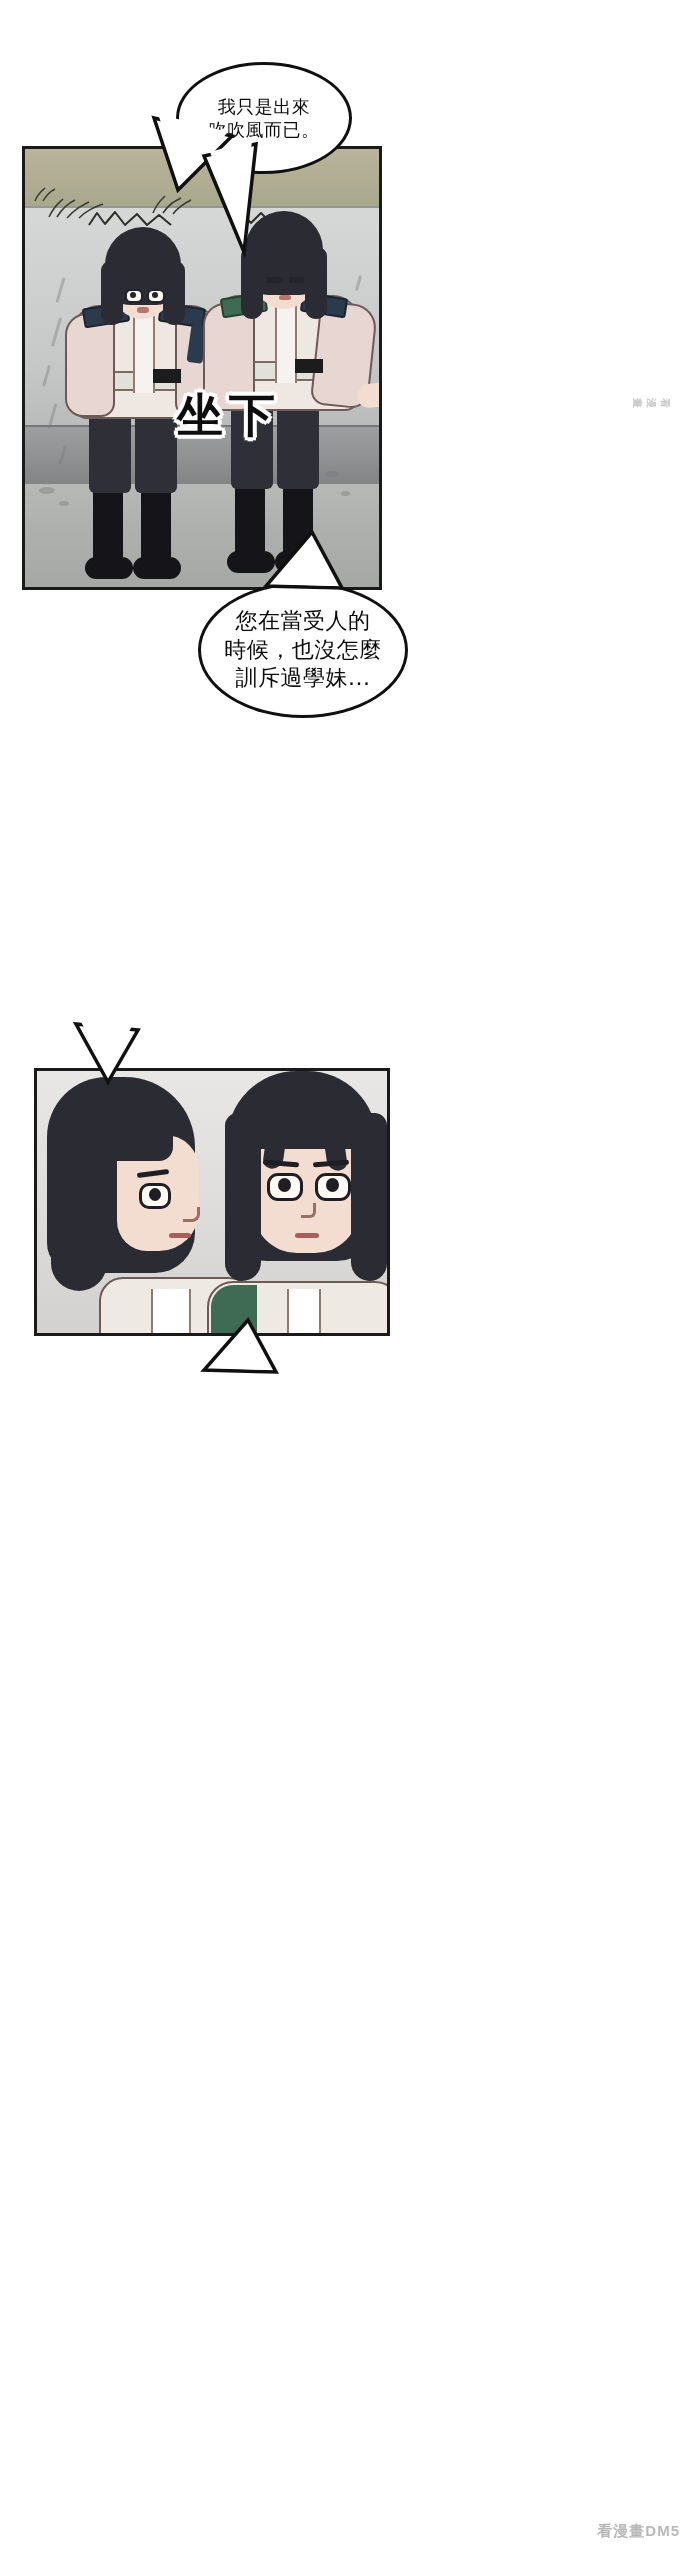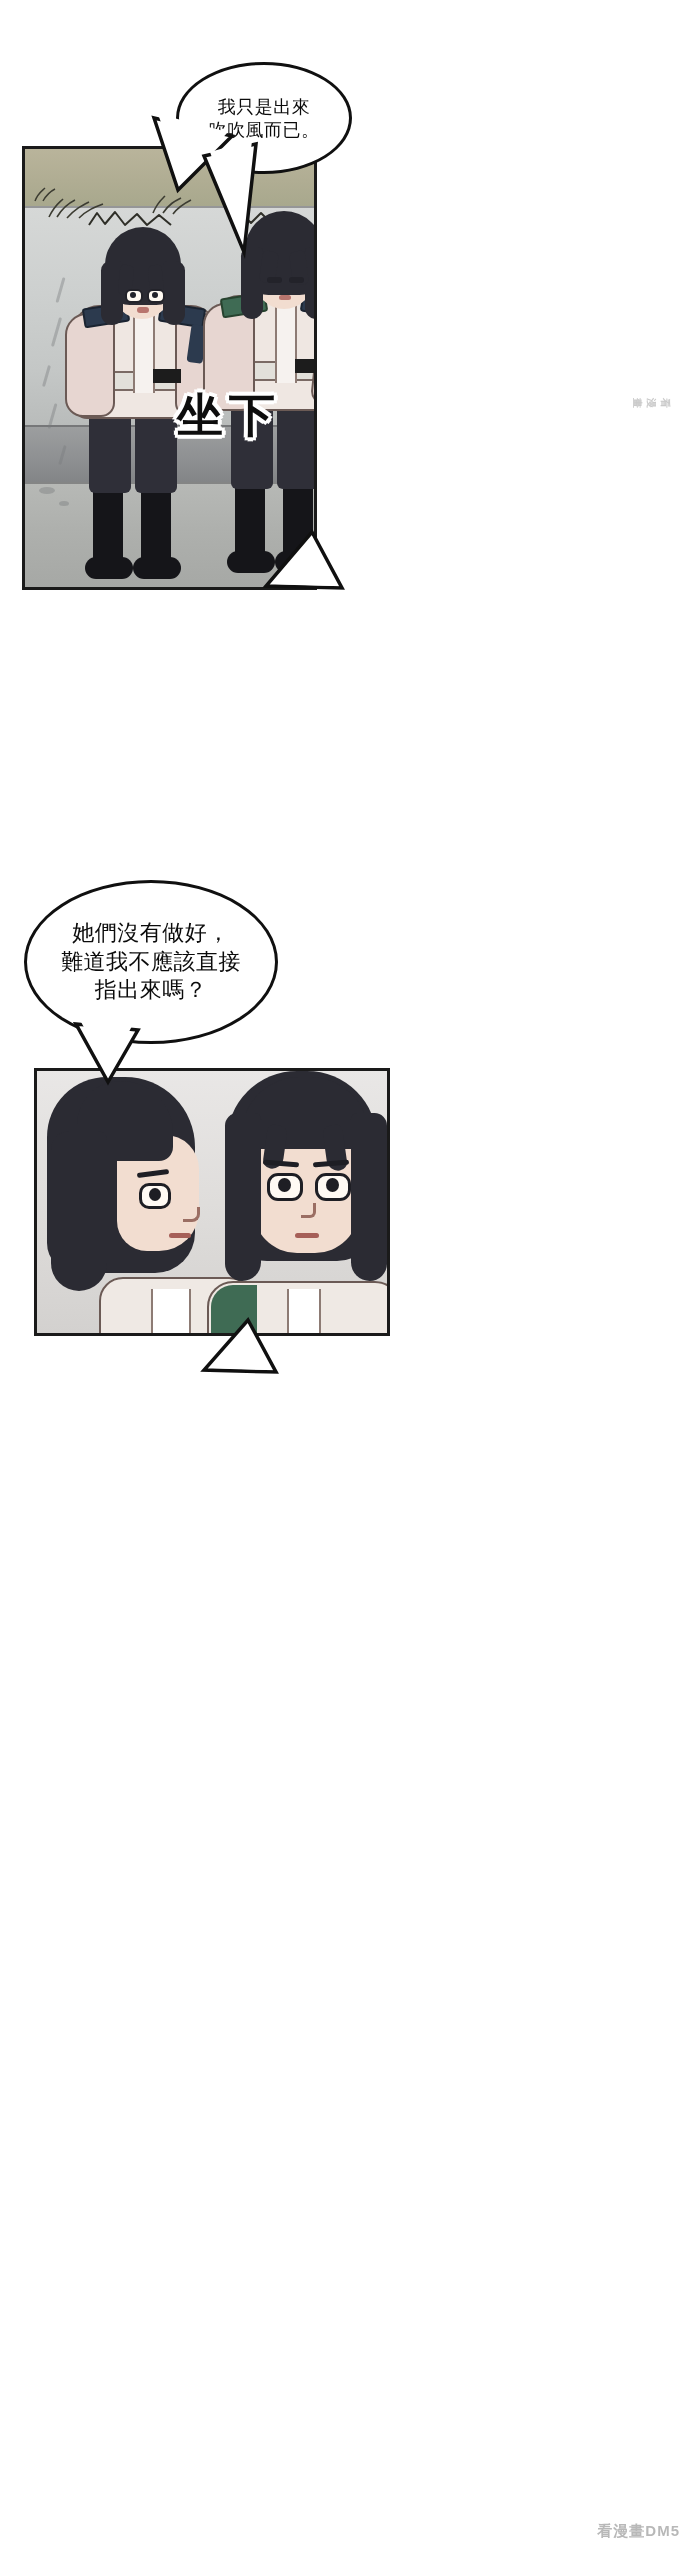--- a/index.html
+++ b/index.html
@@ -77,21 +77,21 @@
 
   <div class="bubble" style="left:176px;top:62px;width:176px;height:112px;">
     <div class="txt" style="font-size:18px;">我只是出來
 吹吹風而已。</div>
   </div>
   <svg style="position:absolute;left:196px;top:140px;z-index:32;" width="70" height="120">
     <polygon points="60,4 8,16 48,112" fill="#ffffff" stroke="#101010" stroke-width="3.5"></polygon>
     <polygon points="56,0 14,12 46,100" fill="#ffffff" stroke="none"></polygon>
   </svg>
 
-  <div class="panel" style="left:22px;top:146px;width:295px;height:444px;">
+  <div class="panel" style="left:22px;top:146px;width:360px;height:444px;">
     <div class="p1-sky"></div>
     <div class="p1-wall"></div>
     <div class="p1-bench"></div>
     <div class="p1-ground"></div>
     <div class="p1-seam" style="top:13%;"></div>
     <div class="p1-seam" style="top:63%;"></div>
     <div class="p1-seam" style="top:76%;"></div>
 
     <div class="grass" style="left:22px;top:48px;">
       <svg width="60" height="22">
@@ -193,30 +193,30 @@
       <div class="hair" style="left:50px;top:48px;width:16px;height:32px;border-radius:6px 8px 12px 8px;transform:rotate(8deg);"></div>
       <div class="hair" style="left:80px;top:48px;width:16px;height:34px;border-radius:8px 6px 8px 12px;transform:rotate(-8deg);"></div>
       <div style="position:absolute;left:56px;top:74px;width:15px;height:6px;background:#23232a;border-radius:4px;"></div>
       <div style="position:absolute;left:78px;top:74px;width:15px;height:6px;background:#23232a;border-radius:4px;"></div>
       <div style="position:absolute;left:68px;top:92px;width:12px;height:5px;background:#b8756e;border-radius:3px;"></div>
     </div>
 
     <div class="sfx" style="left:152px;top:236px;">坐下</div>
   </div>
 
+  <div class="bubble" style="left:198px;top:582px;width:210px;height:136px;">
+    <div class="txt" style="font-size:22px;">您在當受人的
+時候，也沒怎麼
+訓斥過學妹...</div>
+  </div>
   <svg style="position:absolute;left:256px;top:528px;z-index:32;" width="90" height="70">
     <polygon points="56,4 86,60 10,58" fill="#ffffff" stroke="#101010" stroke-width="3.5"></polygon>
     <polygon points="54,12 80,58 18,56" fill="#ffffff" stroke="none"></polygon>
   </svg>
 
-  <div class="bubble" style="left:24px;top:880px;width:254px;height:164px;">
-    <div class="txt" style="font-size:22px;">她們沒有做好，
-難道我不應該直接
-指出來嗎？</div>
-  </div>
   <svg style="position:absolute;left:68px;top:1020px;z-index:32;" width="80" height="70">
     <polygon points="8,4 70,10 40,62" fill="#ffffff" stroke="#101010" stroke-width="3.5"></polygon>
     <polygon points="12,0 64,6 40,52" fill="#ffffff" stroke="none"></polygon>
   </svg>
 
   <div class="panel" style="left:34px;top:1068px;width:356px;height:268px;">
     <div class="p2-bg"></div>
 
     <div class="fig" style="left:6px;top:0px;width:190px;height:268px;">
       <div class="hair" style="left:4px;top:6px;width:148px;height:196px;border-radius:60px 70px 40px 30px;"></div>

